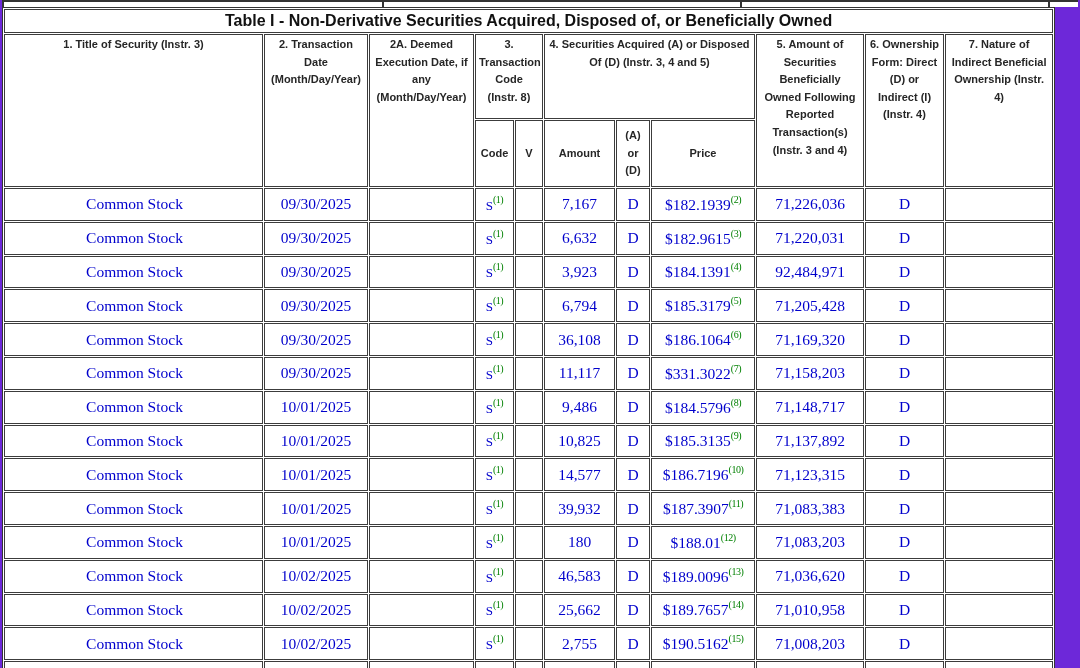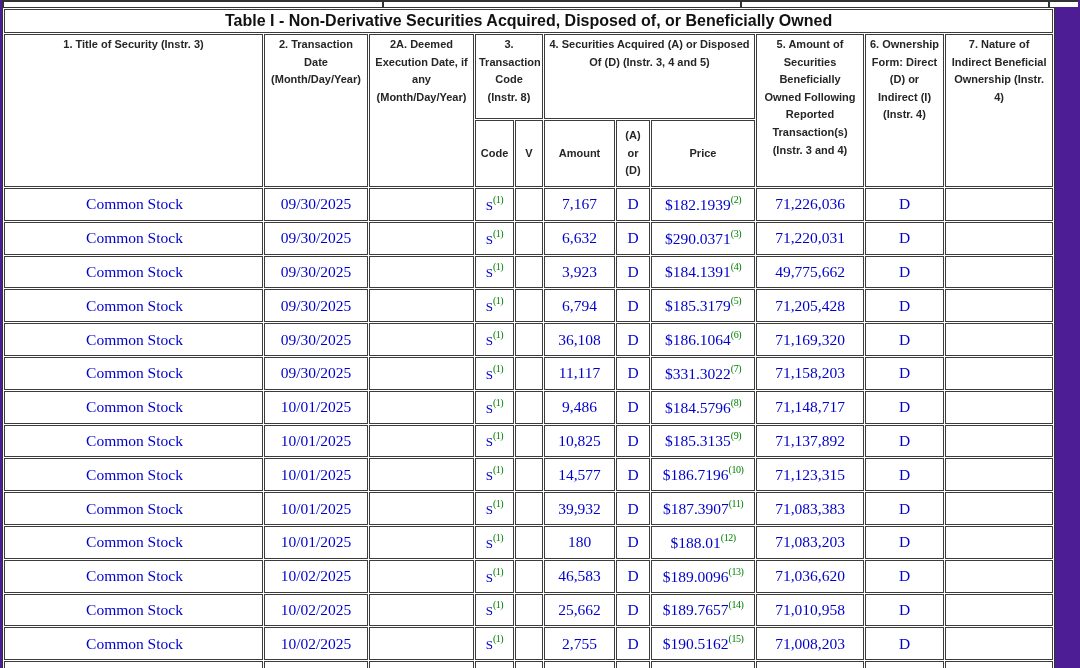--- a/index.html
+++ b/index.html
@@ -1,18 +1,18 @@
 <!DOCTYPE html>
 <html><head>
 <meta charset="utf-8">
 <style>
   html,body { margin:0; padding:0; background:#ffffff; }
   .page {
     position:relative; width:1080px; height:668px; overflow:hidden;
-    background:#4c1d95; font-family:"Liberation Sans", sans-serif;
+    background:#6d28d9; font-family:"Liberation Sans", sans-serif;
   }
   
   .prev-strip {
     position:relative; margin-left:2px; width:1076px; height:7px;
     border-top:2px solid #333; border-left:2px solid #333;
     box-sizing:border-box; background:#fff;
   }
   .prev-strip .vdiv { position:absolute; top:0; width:2px; height:100%; background:#333; }
   .vdiv.p1 { left:378px; } .vdiv.p2 { left:736px; } .vdiv.p3 { left:1044px; }
 
@@ -112,35 +112,35 @@
       <td class="dcell"><span></span></td>
     </tr>
         <tr>
       <td class="dcell td-sec"><span>Common Stock</span></td>
       <td class="dcell"><span>09/30/2025</span></td>
       <td class="dcell"><span></span></td>
       <td class="dcell"><span class="code-s">S</span><sup class="fn">(1)</sup></td>
       <td class="dcell"><span></span></td>
       <td class="dcell"><span>6,632</span></td>
       <td class="dcell"><span>D</span></td>
-      <td class="dcell"><span>$290.0371</span><sup class="fn">(3)</sup></td>
+      <td class="dcell"><span>$182.9615</span><sup class="fn">(3)</sup></td>
       <td class="dcell"><span>71,220,031</span></td>
       <td class="dcell"><span>D</span></td>
       <td class="dcell"><span></span></td>
     </tr>
         <tr>
       <td class="dcell td-sec"><span>Common Stock</span></td>
       <td class="dcell"><span>09/30/2025</span></td>
       <td class="dcell"><span></span></td>
       <td class="dcell"><span class="code-s">S</span><sup class="fn">(1)</sup></td>
       <td class="dcell"><span></span></td>
       <td class="dcell"><span>3,923</span></td>
       <td class="dcell"><span>D</span></td>
       <td class="dcell"><span>$184.1391</span><sup class="fn">(4)</sup></td>
-      <td class="dcell"><span>49,775,662</span></td>
+      <td class="dcell"><span>92,484,971</span></td>
       <td class="dcell"><span>D</span></td>
       <td class="dcell"><span></span></td>
     </tr>
         <tr>
       <td class="dcell td-sec"><span>Common Stock</span></td>
       <td class="dcell"><span>09/30/2025</span></td>
       <td class="dcell"><span></span></td>
       <td class="dcell"><span class="code-s">S</span><sup class="fn">(1)</sup></td>
       <td class="dcell"><span></span></td>
       <td class="dcell"><span>6,794</span></td>

